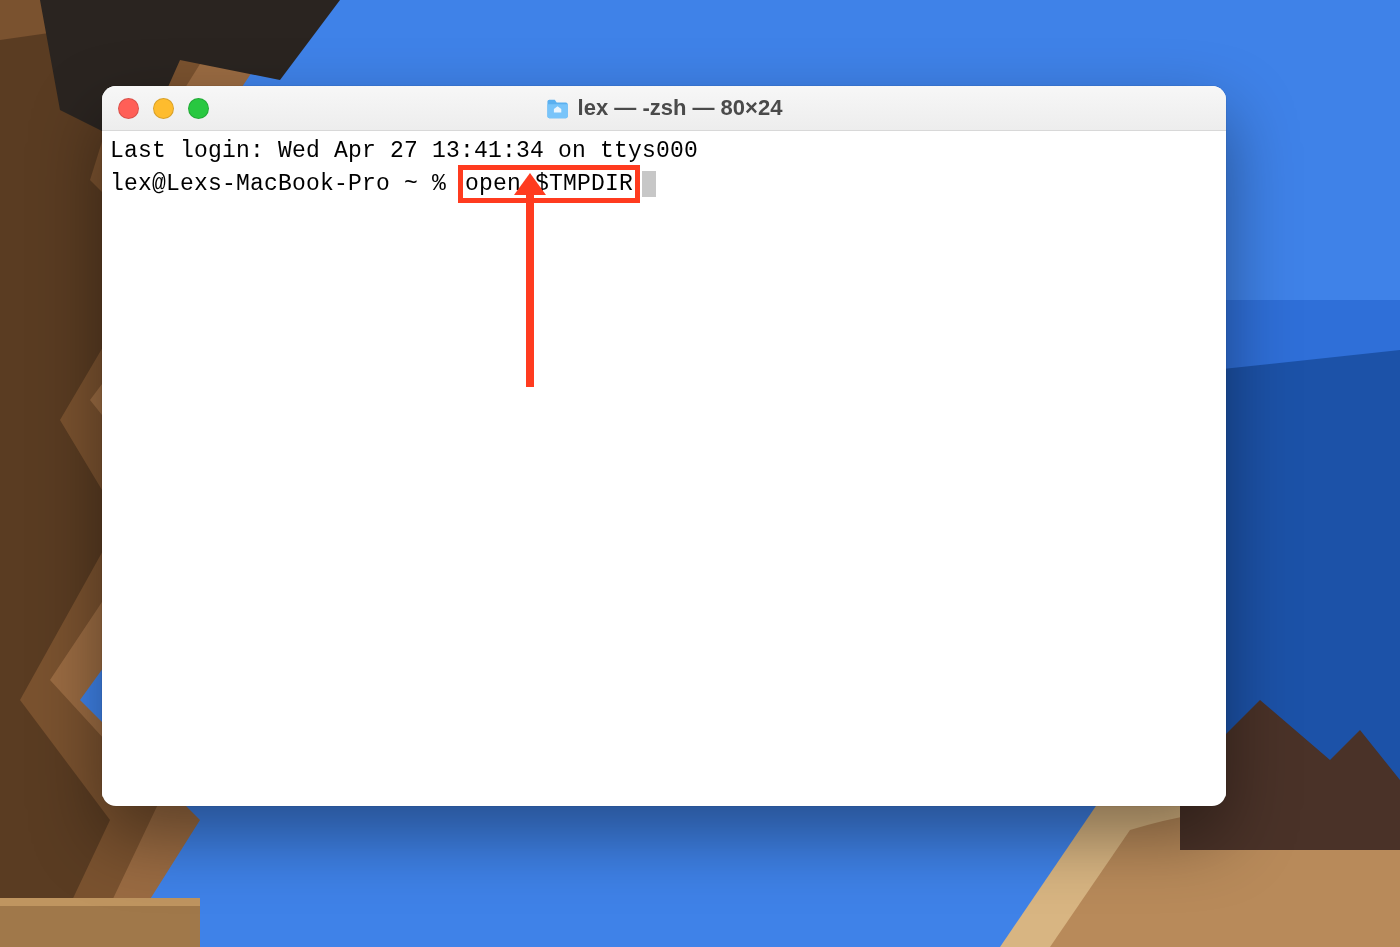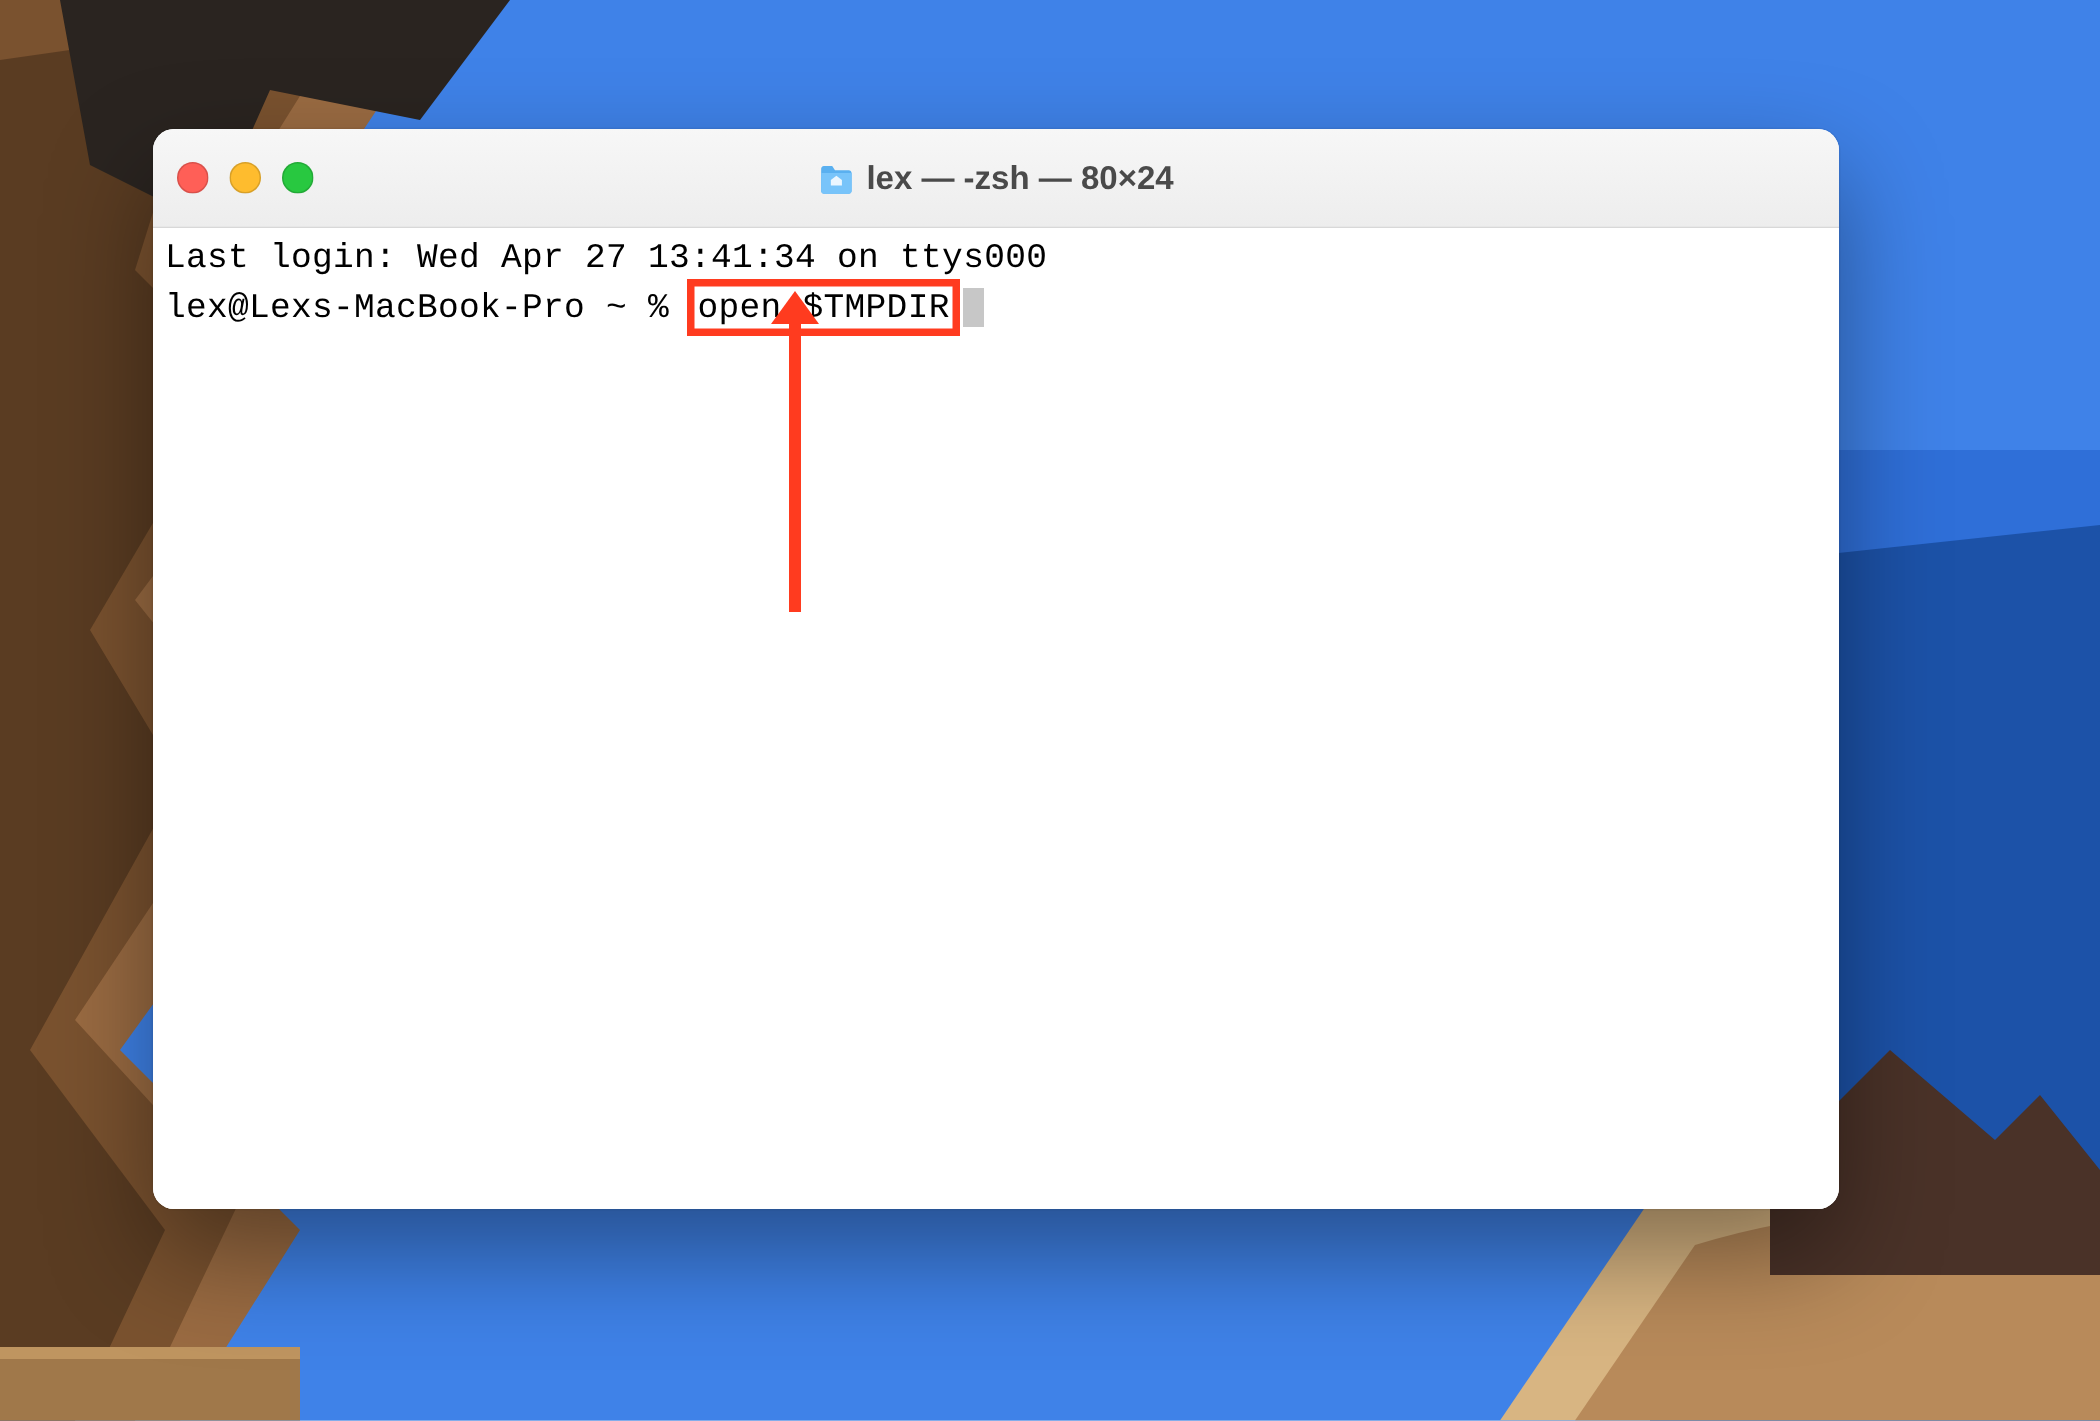--- a/index.html
+++ b/index.html
@@ -33,21 +33,21 @@
       width: 1124px;
       height: 720px;
       background: #ffffff;
       border-radius: 14px;
       box-shadow: 0 30px 70px rgba(0,0,0,0.4), 0 0 0 1px rgba(0,0,0,0.05);
       overflow: hidden;
       z-index: 10;
     }
 
     .title-bar {
-      height: 66px;
+      height: 45px;
       background: linear-gradient(to bottom, #f7f7f7, #ededed);
       border-bottom: 1px solid #d8d8d8;
       display: flex;
       align-items: center;
       position: relative;
       padding: 0 16px;
     }
 
     .traffic-lights {
       display: flex;

